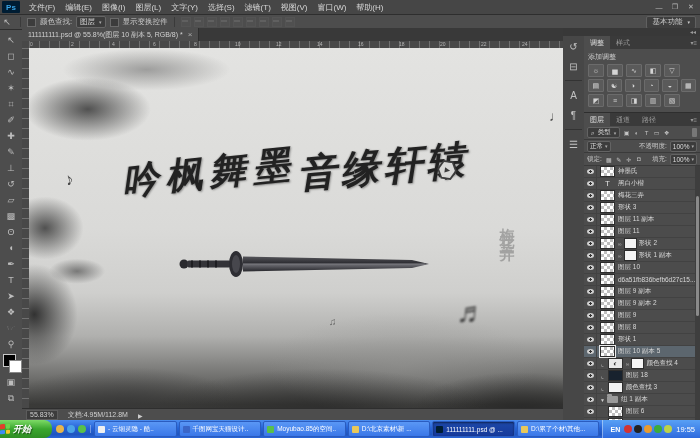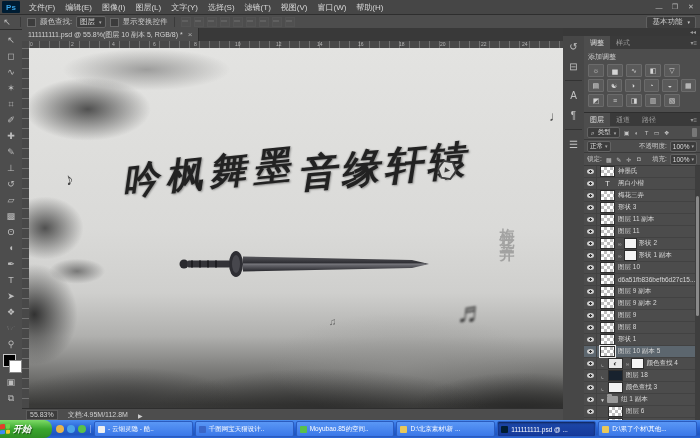--- a/index.html
+++ b/index.html
@@ -613,13 +613,24 @@
       </div>
       <div class="task-btn active">
         <span class="task-ico" style="background: rgb(0, 29, 51);"></span>
         <span>111111111.psd @ ...</span>
       </div>
       <div class="task-btn">
         <span class="task-ico" style="background: rgb(232, 200, 90);"></span>
         <span>D:\累了个材\其他...</span>
       </div>
     </div>
+  <div id="tray">
+    <span id="lang-ind">EN</span>
+    <span id="tray-icons" style="display:flex;gap:2px;">
+        <span class="tray-ico" style="background: rgb(210, 51, 51);"></span>
+        <span class="tray-ico" style="background: rgb(34, 34, 34);"></span>
+        <span class="tray-ico" style="background: rgb(231, 155, 47);"></span>
+        <span class="tray-ico" style="background: rgb(60, 171, 60);"></span>
+        <span class="tray-ico" style="background: rgb(188, 210, 74);"></span>
+      </span>
+    <span id="clock">19:55</span>
+  </div>
 </div>
 
 </body></html>

